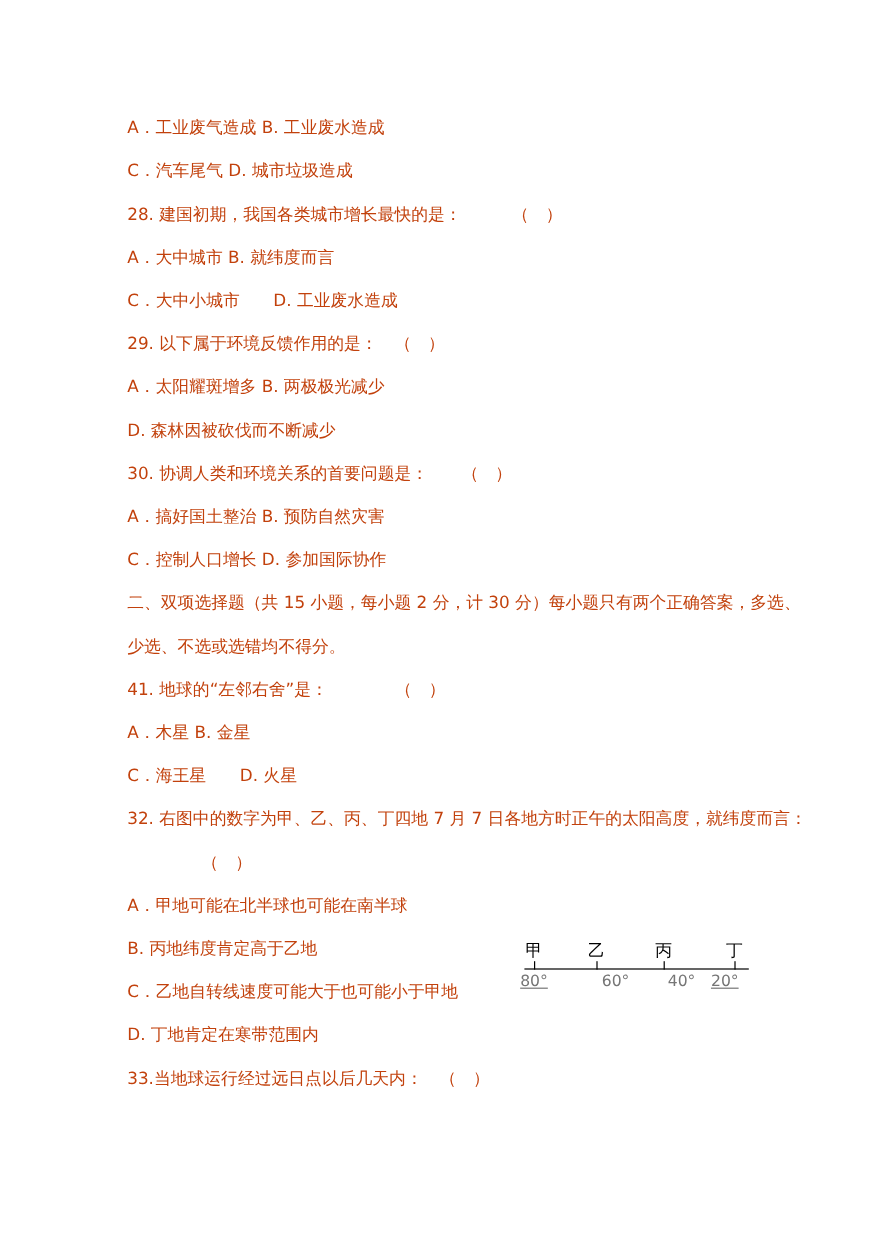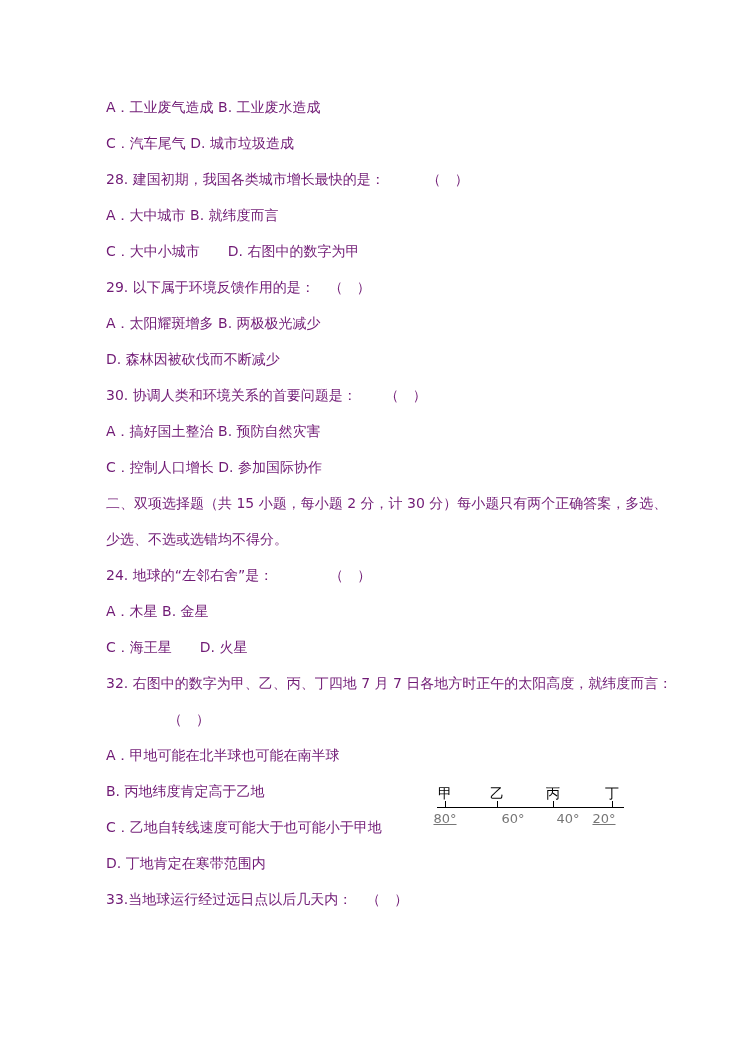--- a/index.html
+++ b/index.html
@@ -20,21 +20,21 @@
     position: absolute;
     left: 106px;
     top: 89px;
     width: 560px;
   }
   .line {
     height: 36px;
     line-height: 36px;
     font-size: 14px;
     white-space: pre;
-    color: #701a75;
+    color: #c2410c;
   }
   .line.indent-1 {
     padding-left: 62px;
   }
   
   .diagram {
     position: absolute;
     left: 437px;
     top: 784px;
     width: 190px;
@@ -88,30 +88,30 @@
 </style>
 </head>
 <body>
 
 <div class="page">
   <div class="content">
     <div class="line">A．工业废气造成 B. 工业废水造成</div>
     <div class="line">C．汽车尾气 D. 城市垃圾造成</div>
     <div class="line">28. 建国初期，我国各类城市增长最快的是：　　　（　）</div>
     <div class="line">A．大中城市 B. 就纬度而言</div>
-    <div class="line">C．大中小城市　　D. 右图中的数字为甲</div>
+    <div class="line">C．大中小城市　　D. 工业废水造成</div>
     <div class="line">29. 以下属于环境反馈作用的是：　（　）</div>
     <div class="line">A．太阳耀斑增多 B. 两极极光减少</div>
     <div class="line">D. 森林因被砍伐而不断减少</div>
     <div class="line">30. 协调人类和环境关系的首要问题是：　　（　）</div>
     <div class="line">A．搞好国土整治 B. 预防自然灾害</div>
     <div class="line">C．控制人口增长 D. 参加国际协作</div>
     <div class="line">二、双项选择题（共 15 小题，每小题 2 分，计 30 分）每小题只有两个正确答案，多选、</div>
     <div class="line">少选、不选或选错均不得分。</div>
-    <div class="line">24. 地球的“左邻右舍”是：　　　　（　）</div>
+    <div class="line">41. 地球的“左邻右舍”是：　　　　（　）</div>
     <div class="line">A．木星 B. 金星</div>
     <div class="line">C．海王星　　D. 火星</div>
     <div class="line">32. 右图中的数字为甲、乙、丙、丁四地 7 月 7 日各地方时正午的太阳高度，就纬度而言：</div>
     <div class="line indent-1">（　）</div>
     <div class="line">A．甲地可能在北半球也可能在南半球</div>
     <div class="line">B. 丙地纬度肯定高于乙地</div>
     <div class="line">C．乙地自转线速度可能大于也可能小于甲地</div>
     <div class="line">D. 丁地肯定在寒带范围内</div>
     <div class="line">33.当地球运行经过远日点以后几天内：　（　）</div>
   </div>

